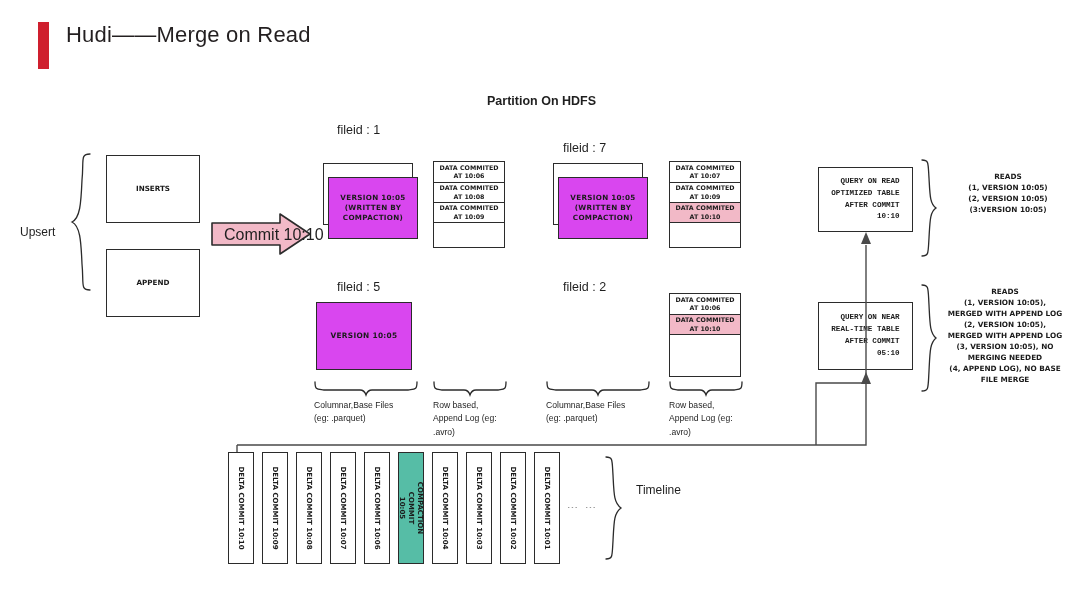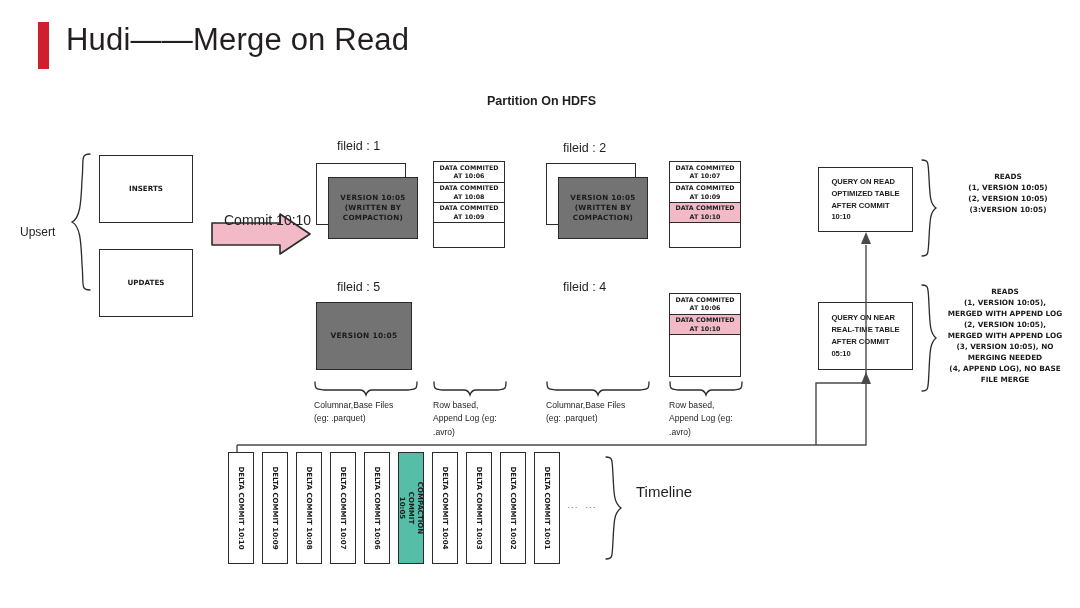--- a/index.html
+++ b/index.html
@@ -2,32 +2,32 @@
 <html><head>
 <meta charset="utf-8">
 <style>
   html,body{margin:0;padding:0;background:#ffffff;}
   body{width:1080px;height:608px;position:relative;overflow:hidden;
        font-family:"Liberation Sans",sans-serif;color:#1a1a1a;}
   .abs{position:absolute;}
 
   
   #title-bar{left:38px;top:22px;width:11px;height:47px;background:#cf1f2e;}
-  #page-title{left:66px;top:22px;font-size:31px;color:#231f20;letter-spacing:.2px;
+  #page-title{left:66px;top:22px;font-size:22px;color:#231f20;letter-spacing:.2px;
               font-family:"Liberation Sans",sans-serif;white-space:nowrap;}
 
   
   .hand{font-family:"DejaVu Sans",sans-serif;font-weight:bold;
         letter-spacing:.3px;color:#1b1b1b;}
 
   .section-label{font-family:"Liberation Sans",sans-serif;font-size:12.5px;color:#1f1f1f;}
 
   
-  .box{border:1.6px solid #2b2b2b;background:#fff;box-sizing:border-box;}
-  .teal{background:#737373;border:1.6px solid #2b2b2b;box-sizing:border-box;}
+  .box{border:1.6px solid #2b2b2b;background:#fff;box-sizing:border-box;margin-left:7px;}
+  .teal{background:#d946ef;border:1.6px solid #2b2b2b;box-sizing:border-box;}
   .pinkcell{background:#f2b9c7;}
   .boxtext{display:flex;align-items:center;justify-content:center;
            text-align:center;width:100%;height:100%;line-height:1.35;}
 
   
   .logstack{box-sizing:border-box;border:1.6px solid #2b2b2b;background:#fff;}
   .logcell{box-sizing:border-box;border-bottom:1.5px solid #2b2b2b;
            display:flex;align-items:center;justify-content:center;text-align:center;
            font-family:"DejaVu Sans",sans-serif;font-weight:bold;font-size:6.3px;
            line-height:1.35;color:#1b1b1b;}
@@ -35,51 +35,51 @@
 
   
   .fileid{font-family:"Liberation Sans",sans-serif;font-size:12.5px;color:#1f1f1f;white-space:nowrap;}
 
   
   .bracelabel{font-family:"Liberation Sans",sans-serif;font-size:8.6px;color:#1f1f1f;
               line-height:1.55;white-space:pre-line;}
 
   
   .querybox{border:1.6px solid #2b2b2b;background:#fff;box-sizing:border-box;
-            display:flex;align-items:center;justify-content:center;text-align:left;
-            font-family:Liberation Sans, sans-serif;font-weight:bold;font-size:7.6px;
+            display:flex;align-items:center;justify-content:center;text-align:right;
+            font-family:Liberation Mono, monospace;font-weight:bold;font-size:7.6px;
             line-height:1.55;color:#1b1b1b;white-space:pre-line;}
   .readslist{font-family:"DejaVu Sans",sans-serif;font-weight:bold;font-size:7.3px;
              line-height:1.5;text-align:center;color:#1b1b1b;white-space:pre-line;}
 
   
   .commit{box-sizing:border-box;border:1.6px solid #2b2b2b;background:#fff;
           width:26px;height:112px;position:relative;}
   .commit.teal{background:#56bda6;}
   .commit span{position:absolute;left:50%;top:50%;
                transform:translate(-50%,-50%) rotate(90deg);
                transform-origin:center center;white-space:nowrap;
                font-family:"DejaVu Sans",sans-serif;font-weight:bold;font-size:7px;
                color:#1b1b1b;}
   .commit.two-line span{line-height:1.25;text-align:center;white-space:pre-line;}
   #timeline-row{left:228px;top:452px;display:flex;gap:8px;align-items:flex-start;}
   .dots{width:10px;height:112px;display:flex;align-items:center;justify-content:center;
         font-size:11px;color:#9a9a9a;letter-spacing:2px;writing-mode:vertical-rl;}
   #timeline-label{left:636px;top:483px;font-family:"Liberation Sans",sans-serif;
-                  font-size:15px;color:#1f1f1f;}
+                  font-size:12px;color:#1f1f1f;}
 
   
   #upsert-label{left:20px;top:225px;font-family:"Liberation Sans",sans-serif;font-size:12px;color:#1f1f1f;}
   .upsert-box{width:94px;height:68px;}
   .upsert-box .boxtext{font-family:"DejaVu Sans",sans-serif;font-weight:bold;font-size:7.2px;}
 
   
   #commit-arrow{left:210px;top:212px;width:102px;height:44px;}
-  #commit-arrow-text{left:224px;top:212px;font-family:"Liberation Sans",sans-serif;
-                     font-size:14px;color:#1f1f1f;white-space:nowrap;}
+  #commit-arrow-text{left:224px;top:226px;font-family:"Liberation Sans",sans-serif;
+                     font-size:16px;color:#1f1f1f;white-space:nowrap;}
 
   svg{overflow:visible;}
   .ln{stroke:#4a4a4a;stroke-width:1.4;fill:none;}
   .brace{stroke:#2b2b2b;stroke-width:1.3;fill:none;stroke-linecap:round;}
 </style>
 </head>
 <body>
 
 <div class="abs" id="title-bar"></div>
 <div class="abs" id="page-title">Hudi——Merge on Read</div>
@@ -89,46 +89,46 @@
 <div class="abs" id="upsert-label">Upsert</div>
 
 <svg class="abs" style="left:70px;top:152px;" width="26" height="140">
   <path class="brace" d="M20,2 C10,2 14,8 12,28 C11,52 10,66 2,70 C10,74 11,88 12,112 C14,132 10,138 20,138"></path>
 </svg>
 
 <div class="abs box upsert-box" style="left:99px;top:155px;">
   <div class="boxtext">INSERTS</div>
 </div>
 <div class="abs box upsert-box" style="left:99px;top:249px;">
-  <div class="boxtext">UPDATES</div>
+  <div class="boxtext">APPEND</div>
 </div>
 
 <svg class="abs" id="commit-arrow" viewBox="0 0 102 44">
   <path d="M2,11 L70,11 L70,2 L100,22 L70,42 L70,33 L2,33 Z" fill="#f2b9c7" stroke="#2b2b2b" stroke-width="1.6" stroke-linejoin="round"></path>
 </svg>
 <div class="abs" id="commit-arrow-text">Commit 10:10</div>
 
-<div class="abs fileid" style="left:337px;top:139px;">fileid : 1</div>
+<div class="abs fileid" style="left:337px;top:123px;">fileid : 1</div>
 <div class="abs box" style="left:316px;top:163px;width:90px;height:62px;"></div>
 <div class="abs teal" style="left:328px;top:177px;width:90px;height:62px;">
   <div class="boxtext hand" style="font-size:7.2px;white-space:pre-line;">VERSION 10:05
 (WRITTEN BY
 COMPACTION)</div>
 </div>
 <div class="abs logstack" style="left:433px;top:161px;width:72px;height:87px;">
   <div class="logcell" style="height:21px;">DATA COMMITED
 AT 10:06</div>
   <div class="logcell" style="height:20px;">DATA COMMITED
 AT 10:08</div>
   <div class="logcell" style="height:20px;">DATA COMMITED
 AT 10:09</div>
   <div class="logcell empty" style="height:24px;"></div>
 </div>
 
-<div class="abs fileid" style="left:563px;top:141px;">fileid : 2</div>
+<div class="abs fileid" style="left:563px;top:141px;">fileid : 7</div>
 <div class="abs box" style="left:546px;top:163px;width:90px;height:62px;"></div>
 <div class="abs teal" style="left:558px;top:177px;width:90px;height:62px;">
   <div class="boxtext hand" style="font-size:7.2px;white-space:pre-line;">VERSION 10:05
 (WRITTEN BY
 COMPACTION)</div>
 </div>
 <div class="abs logstack" style="left:669px;top:161px;width:72px;height:87px;">
   <div class="logcell" style="height:21px;">DATA COMMITED
 AT 10:07</div>
   <div class="logcell" style="height:20px;">DATA COMMITED
@@ -136,21 +136,21 @@
   <div class="logcell pinkcell" style="height:20px;">DATA COMMITED
 AT 10:10</div>
   <div class="logcell empty" style="height:24px;"></div>
 </div>
 
 <div class="abs fileid" style="left:337px;top:280px;">fileid : 5</div>
 <div class="abs teal" style="left:316px;top:302px;width:96px;height:68px;">
   <div class="boxtext hand" style="font-size:7.4px;white-space:pre-line;">VERSION 10:05</div>
 </div>
 
-<div class="abs fileid" style="left:563px;top:280px;">fileid : 4</div>
+<div class="abs fileid" style="left:563px;top:280px;">fileid : 2</div>
 <div class="abs logstack" style="left:669px;top:293px;width:72px;height:84px;">
   <div class="logcell" style="height:21px;">DATA COMMITED
 AT 10:06</div>
   <div class="logcell pinkcell" style="height:20px;">DATA COMMITED
 AT 10:10</div>
   <div class="logcell empty" style="height:41px;"></div>
 </div>
 
 <svg class="abs" style="left:314px;top:381px;" width="104" height="15">
   <path class="brace" d="M1,1 C1,9 3,8 10,9 L46,9 C50,9 51,11 52,14 C53,11 54,9 58,9 L94,9 C101,8 103,9 103,1"></path>

